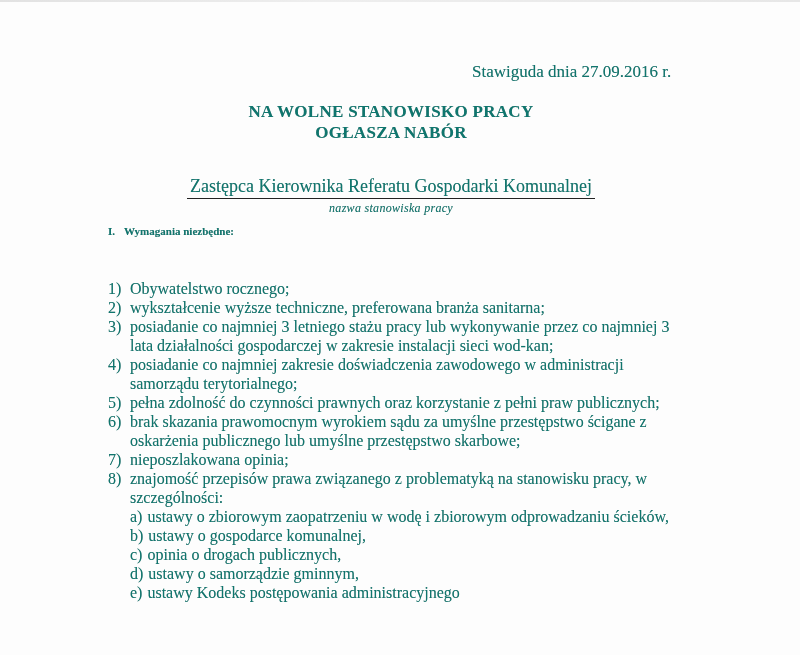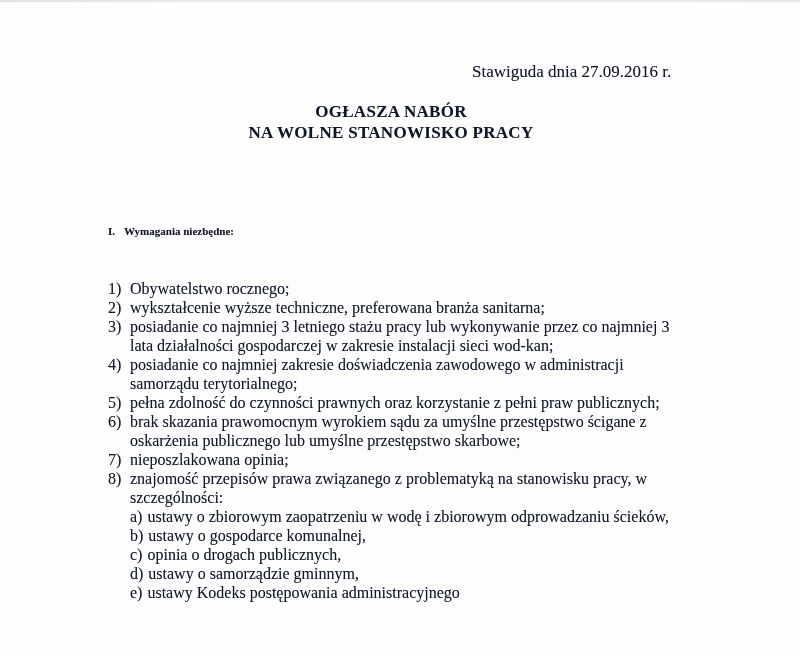--- a/index.html
+++ b/index.html
@@ -3,21 +3,21 @@
 <meta charset="utf-8">
 <style>
   html, body { margin: 0; padding: 0; background: #ffffff; }
   .page {
     position: relative;
     width: 800px;
     height: 655px;
     background: #fdfdfd;
     overflow: hidden;
     font-family: "Liberation Serif", "DejaVu Serif", serif;
-    color: #0f172a;
+    color: #0f766e;
     text-shadow: 0 0 0.5px rgba(40,40,40,0.35);
   }
   .scan-edge {
     position: absolute;
     top: 0; left: 0; right: 0;
     height: 2px;
     background: linear-gradient(to right, #e2e2e2, #eeeeee 40%, #e7e7e7);
   }
   .date-line {
     position: absolute;
@@ -82,24 +82,28 @@
 </head>
 <body>
 
 <div class="page">
 
   <div class="scan-edge"></div>
 
   <div class="date-line">Stawiguda dnia 27.09.2016 r.</div>
 
   <div class="doc-header">
+    <div class="h-line">NA WOLNE STANOWISKO PRACY</div>
     <div class="h-line">OGŁASZA NABÓR</div>
-    <div class="h-line">NA WOLNE STANOWISKO PRACY</div>
   </div>
 
+  <div class="title-block">
+    <span class="job-title">Zastępca Kierownika Referatu Gospodarki Komunalnej</span>
+    <div class="job-title-caption">nazwa stanowiska pracy</div>
+  </div>
 
   <div class="section-heading">
     <span class="sec-num">I.</span><span>Wymagania niezbędne:</span>
   </div>
 
   <div class="list-block">
 
     <div class="req-list">
       <div class="req-item">
         <span class="req-num">1)</span>

